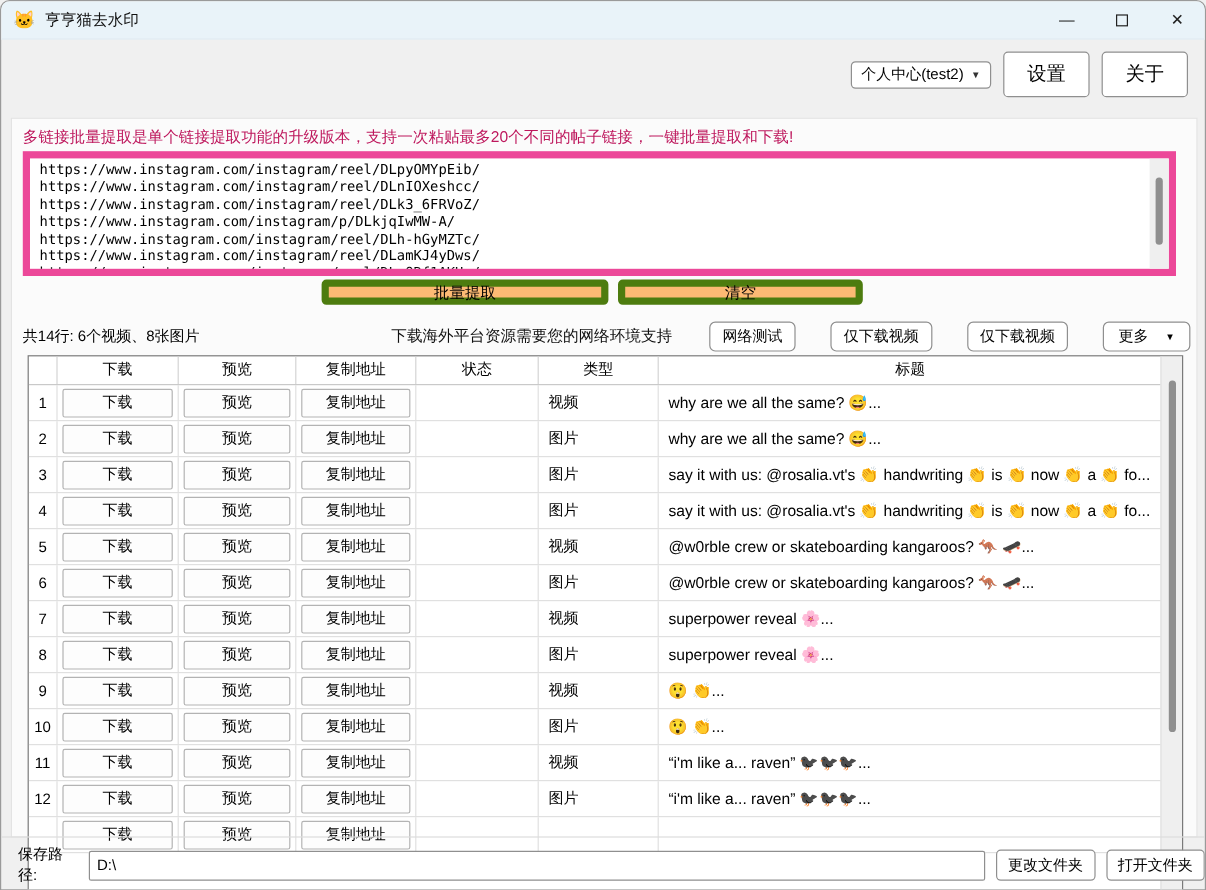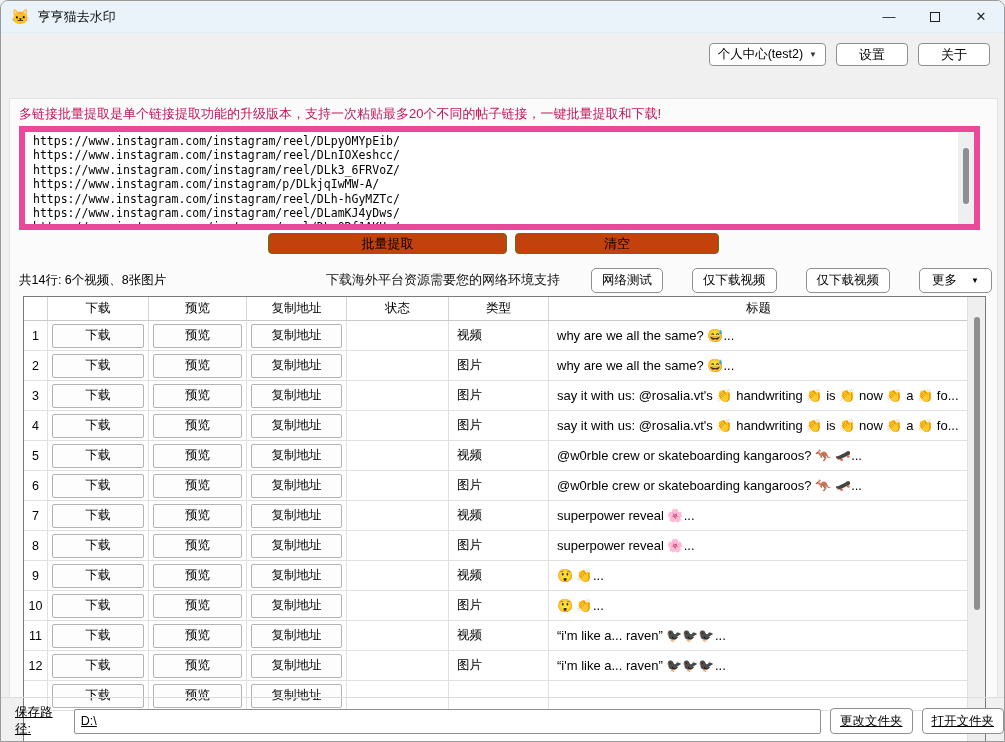--- a/index.html
+++ b/index.html
@@ -14,42 +14,42 @@
   .titlebar .title { margin-left:8px; font-size:13px; color:#111; }
   .win-controls { margin-left:auto; display:flex; height:100%; }
   .win-btn { width:46px; display:flex; align-items:center; justify-content:center; font-size:13px; color:#222; cursor:default; }
   .maxglyph { width:10px; height:10px; border:1px solid #222; display:inline-block; }
 
   
   .toolbar { position:absolute; top:42px; right:14px; display:flex; gap:10px; align-items:center; }
   .combo { background:#fff; border:1px solid #8f8f8f; border-radius:4px; height:23px; padding:0 8px;
            display:flex; align-items:center; gap:6px; font-size:12.5px; }
   .combo .arrow { font-size:8px; color:#333; }
-  .tb-btn { background:#fff; border:1px solid #8f8f8f; border-radius:4px; height:23px; width:72px;
-            font-size:13px; display:flex; align-items:center; justify-content:center; }
+  .tb-btn { background:#fff; border:1px solid #8f8f8f; border-radius:4px; height:38px; width:72px;
+            font-size:16px; display:flex; align-items:center; justify-content:center; }
 
   
   .tabbar { position:absolute; top:70px; left:10px; display:flex; }
   .tab { height:27px; padding:0 26px; background:#fdfdfd; border-right:2px solid #ececec;
          display:flex; align-items:center; justify-content:center; font-size:13.5px; color:#111; white-space:nowrap; }
   .tab.active { background:#4caf50; color:#fff; border-right-color:#4caf50; }
 
   
   .panel { position:absolute; top:97px; left:8px; width:989px; height:600px; background:#fbfbfb; border:1px solid #e3e3e3; }
 
   .desc { position:absolute; top:104px; left:18px; font-size:13px; color:#be185d; }
 
   
   .urlbox { position:absolute; top:125px; left:18px; width:961px; height:104px; background:#fff; border:6px solid #ec4899; overflow:hidden; }
   .urlbox pre { font-family:"DejaVu Sans Mono",monospace; font-size:11.5px; line-height:14.4px; padding:2px 0 0 8px; color:#000; }
   .urlbox .vtrack { position:absolute; top:0; right:0; width:16px; height:100%; background:#efefef; }
   .urlbox .vthumb { position:absolute; top:16px; left:5px; width:6px; height:56px; background:#8f8f8f; border-radius:3px; }
 
   
-  .act-btn { position:absolute; top:232px; height:21px; background:#c2410c; border:1px solid #4d7c0f; border-radius:4px;
+  .act-btn { position:absolute; top:232px; height:21px; background:#fdba74; border:6px solid #4d7c0f; border-radius:4px;
              font-size:13px; display:flex; align-items:center; justify-content:center; }
   .act-extract { left:267px; width:239px; }
   .act-clear { left:514px; width:204px; }
 
   
   .statusrow { position:absolute; top:266px; left:18px; right:12px; height:26px; display:flex; align-items:center; }
   .summary { font-size:12.5px; color:#000; }
   .status-right { margin-left:auto; display:flex; align-items:center; gap:8px; }
   .hint { font-size:13px; color:#111; margin-right:2px; }
   .s-btn { background:#fff; border:1px solid #8f8f8f; border-radius:5px; height:25px; padding:0 10px;
@@ -71,21 +71,21 @@
   .btncell { justify-content:center; }
   .row-btn { width:calc(100% - 8px); height:24px; background:#fdfdfd; border:1px solid #b3b3b3; border-radius:2px;
              font-size:12.5px; display:flex; align-items:center; justify-content:center; }
   .typecell,.titlecell { font-size:12.5px; padding-left:8px; white-space:nowrap; }
   .titlecell { font-size:13px; }
   .tbl-vtrack { position:absolute; top:0; right:0; width:18px; height:100%; background:#efefef; border-left:1px solid #e0e0e0; }
   .tbl-vthumb { position:absolute; top:20px; left:6px; width:6px; height:293px; background:#8f8f8f; border-radius:3px; }
 
   
   .footsep { position:absolute; top:696px; left:0; width:100%; height:1px; background:#dcdcdc; }
-  .footer { position:absolute; top:705px; left:0; width:100%; height:30px; display:flex; align-items:center;text-decoration:underline; }
+  .footer { position:absolute; top:705px; left:0; width:100%; height:30px; display:flex; align-items:center; }
   .footer .lbl { margin-left:14px; font-size:12.5px; color:#000; }
   .footer input { margin-left:6px; width:756px; height:25px; border:1px solid #8f8f8f; border-radius:2px;
                   font-size:12.5px; padding-left:6px; font-family:"Liberation Sans",sans-serif; background:#fff; }
   .f-btn { background:#fff; border:1px solid #8f8f8f; border-radius:4px; height:26px; padding:0 9px;
            font-size:12.5px; display:flex; align-items:center; justify-content:center; margin-left:9px; white-space:nowrap; }
 </style>
 </head>
 <body>
 
 <div class="window">

